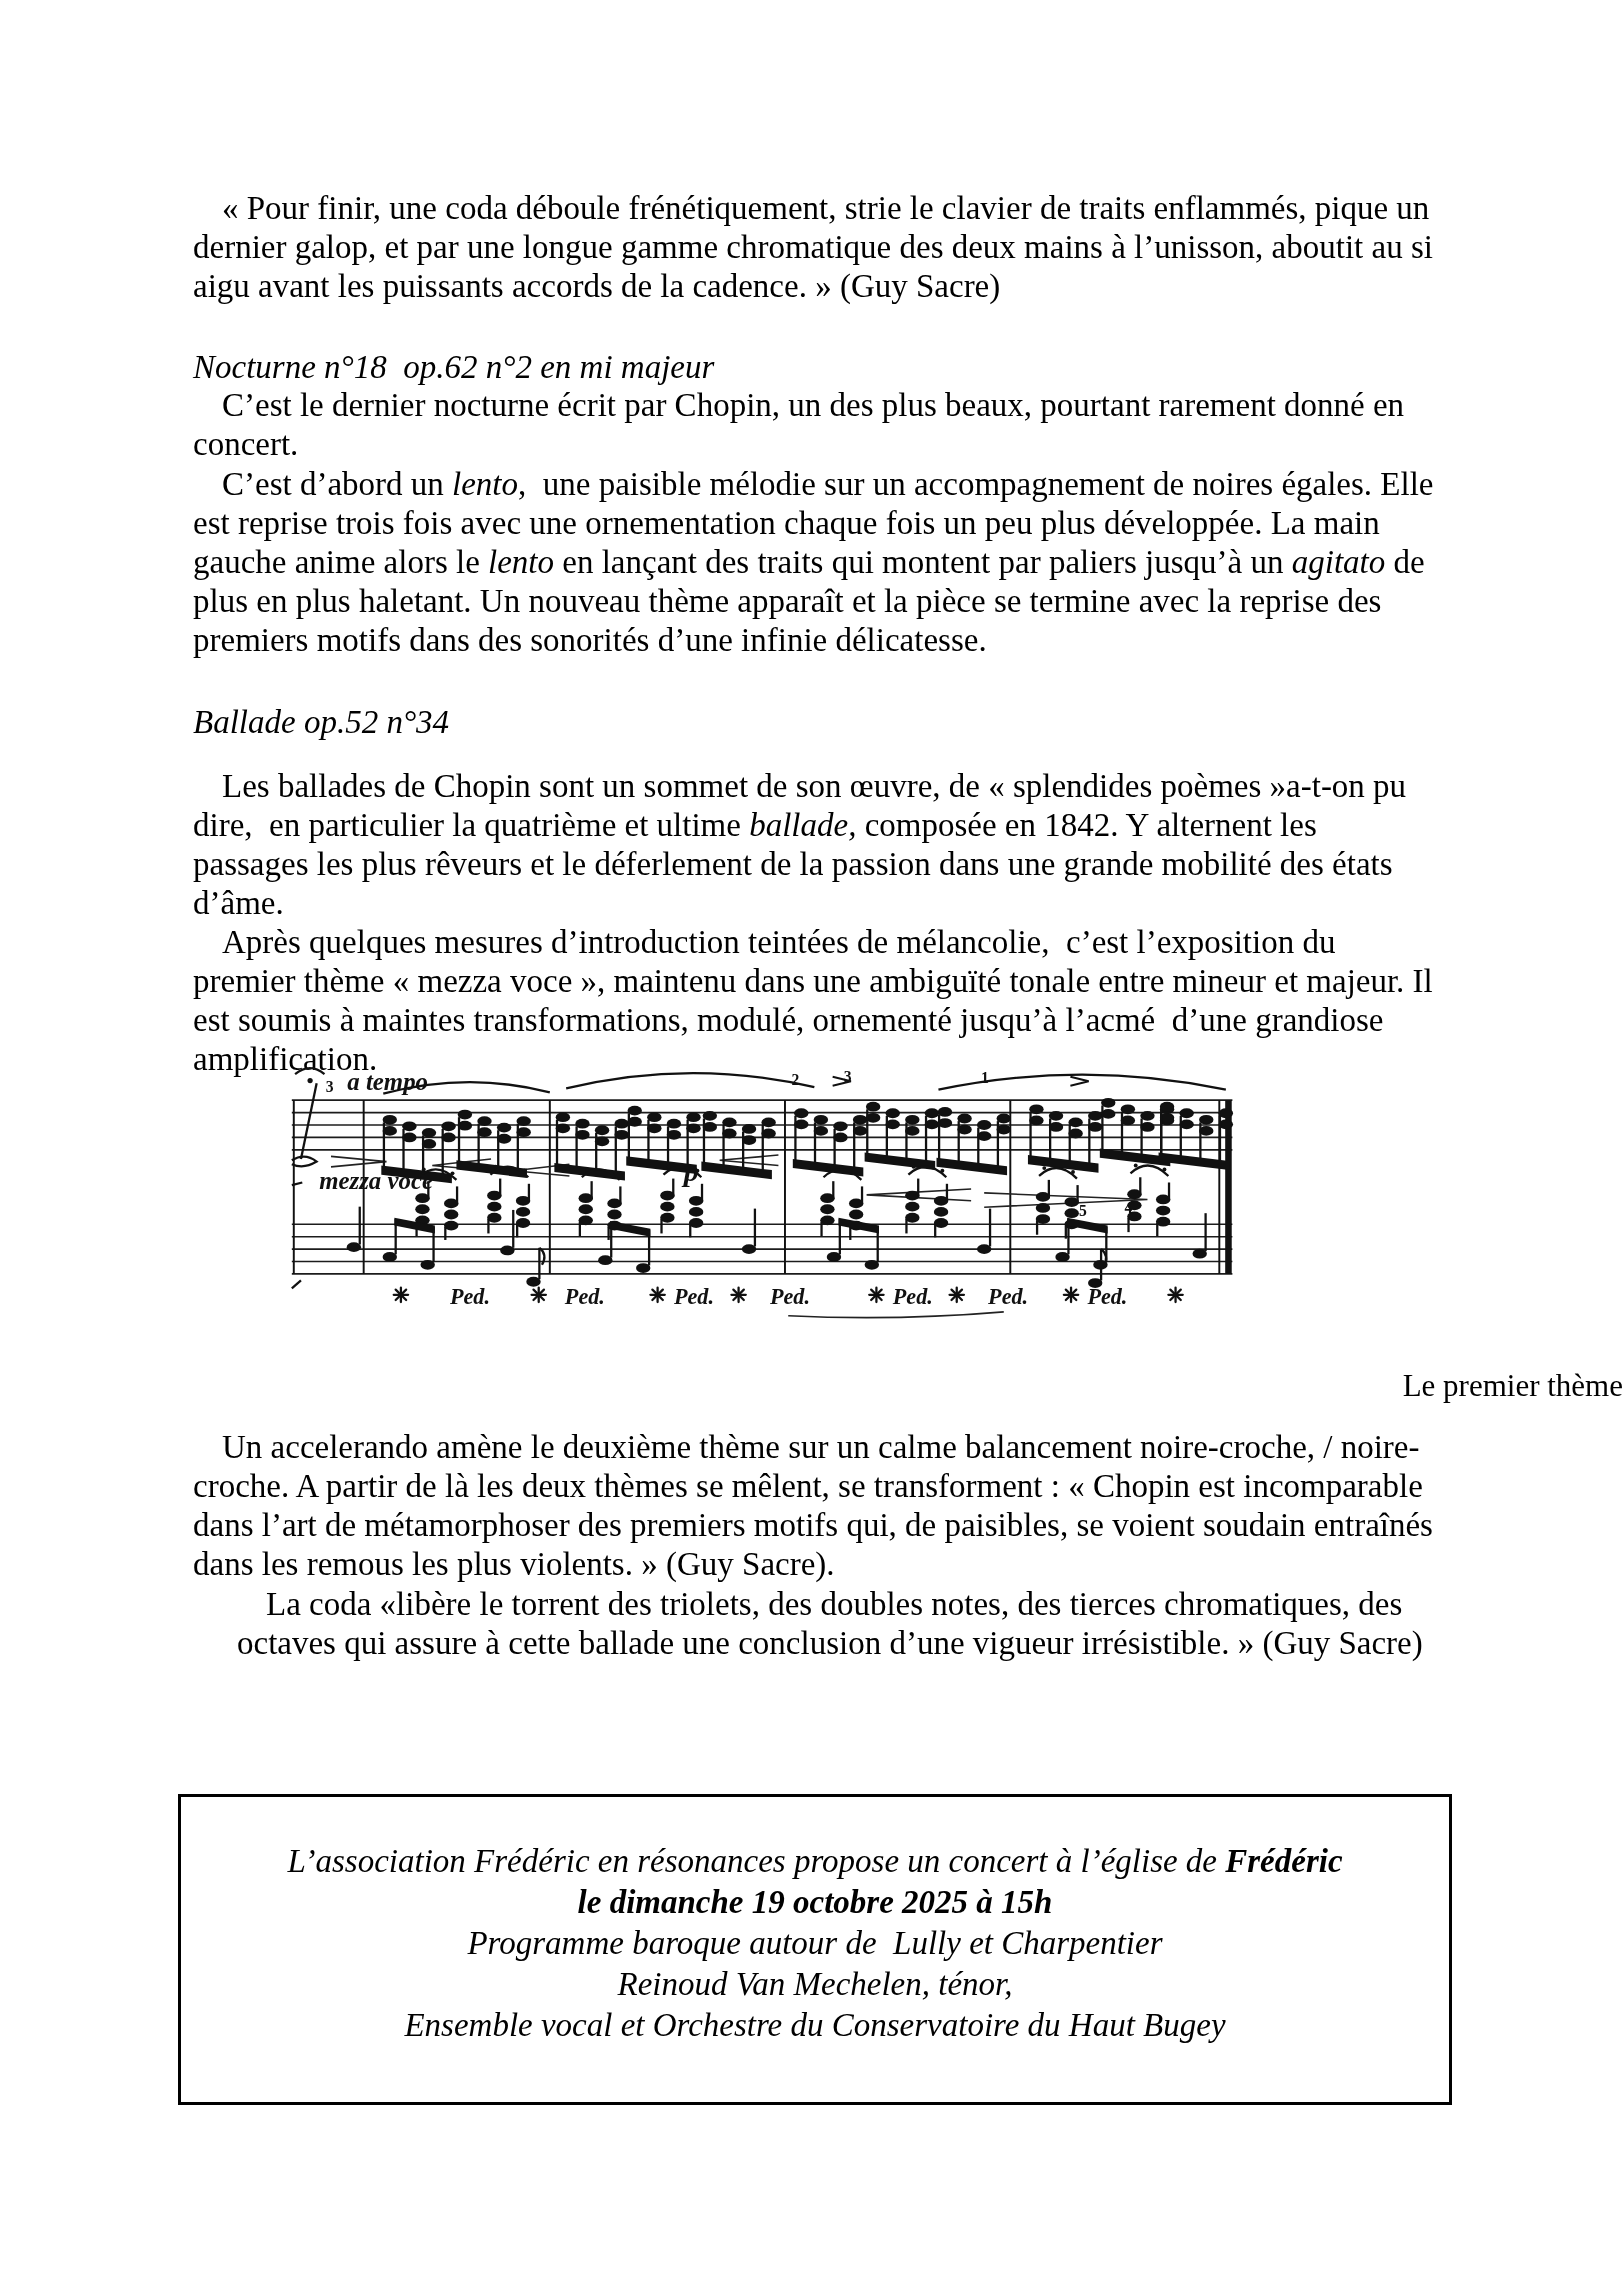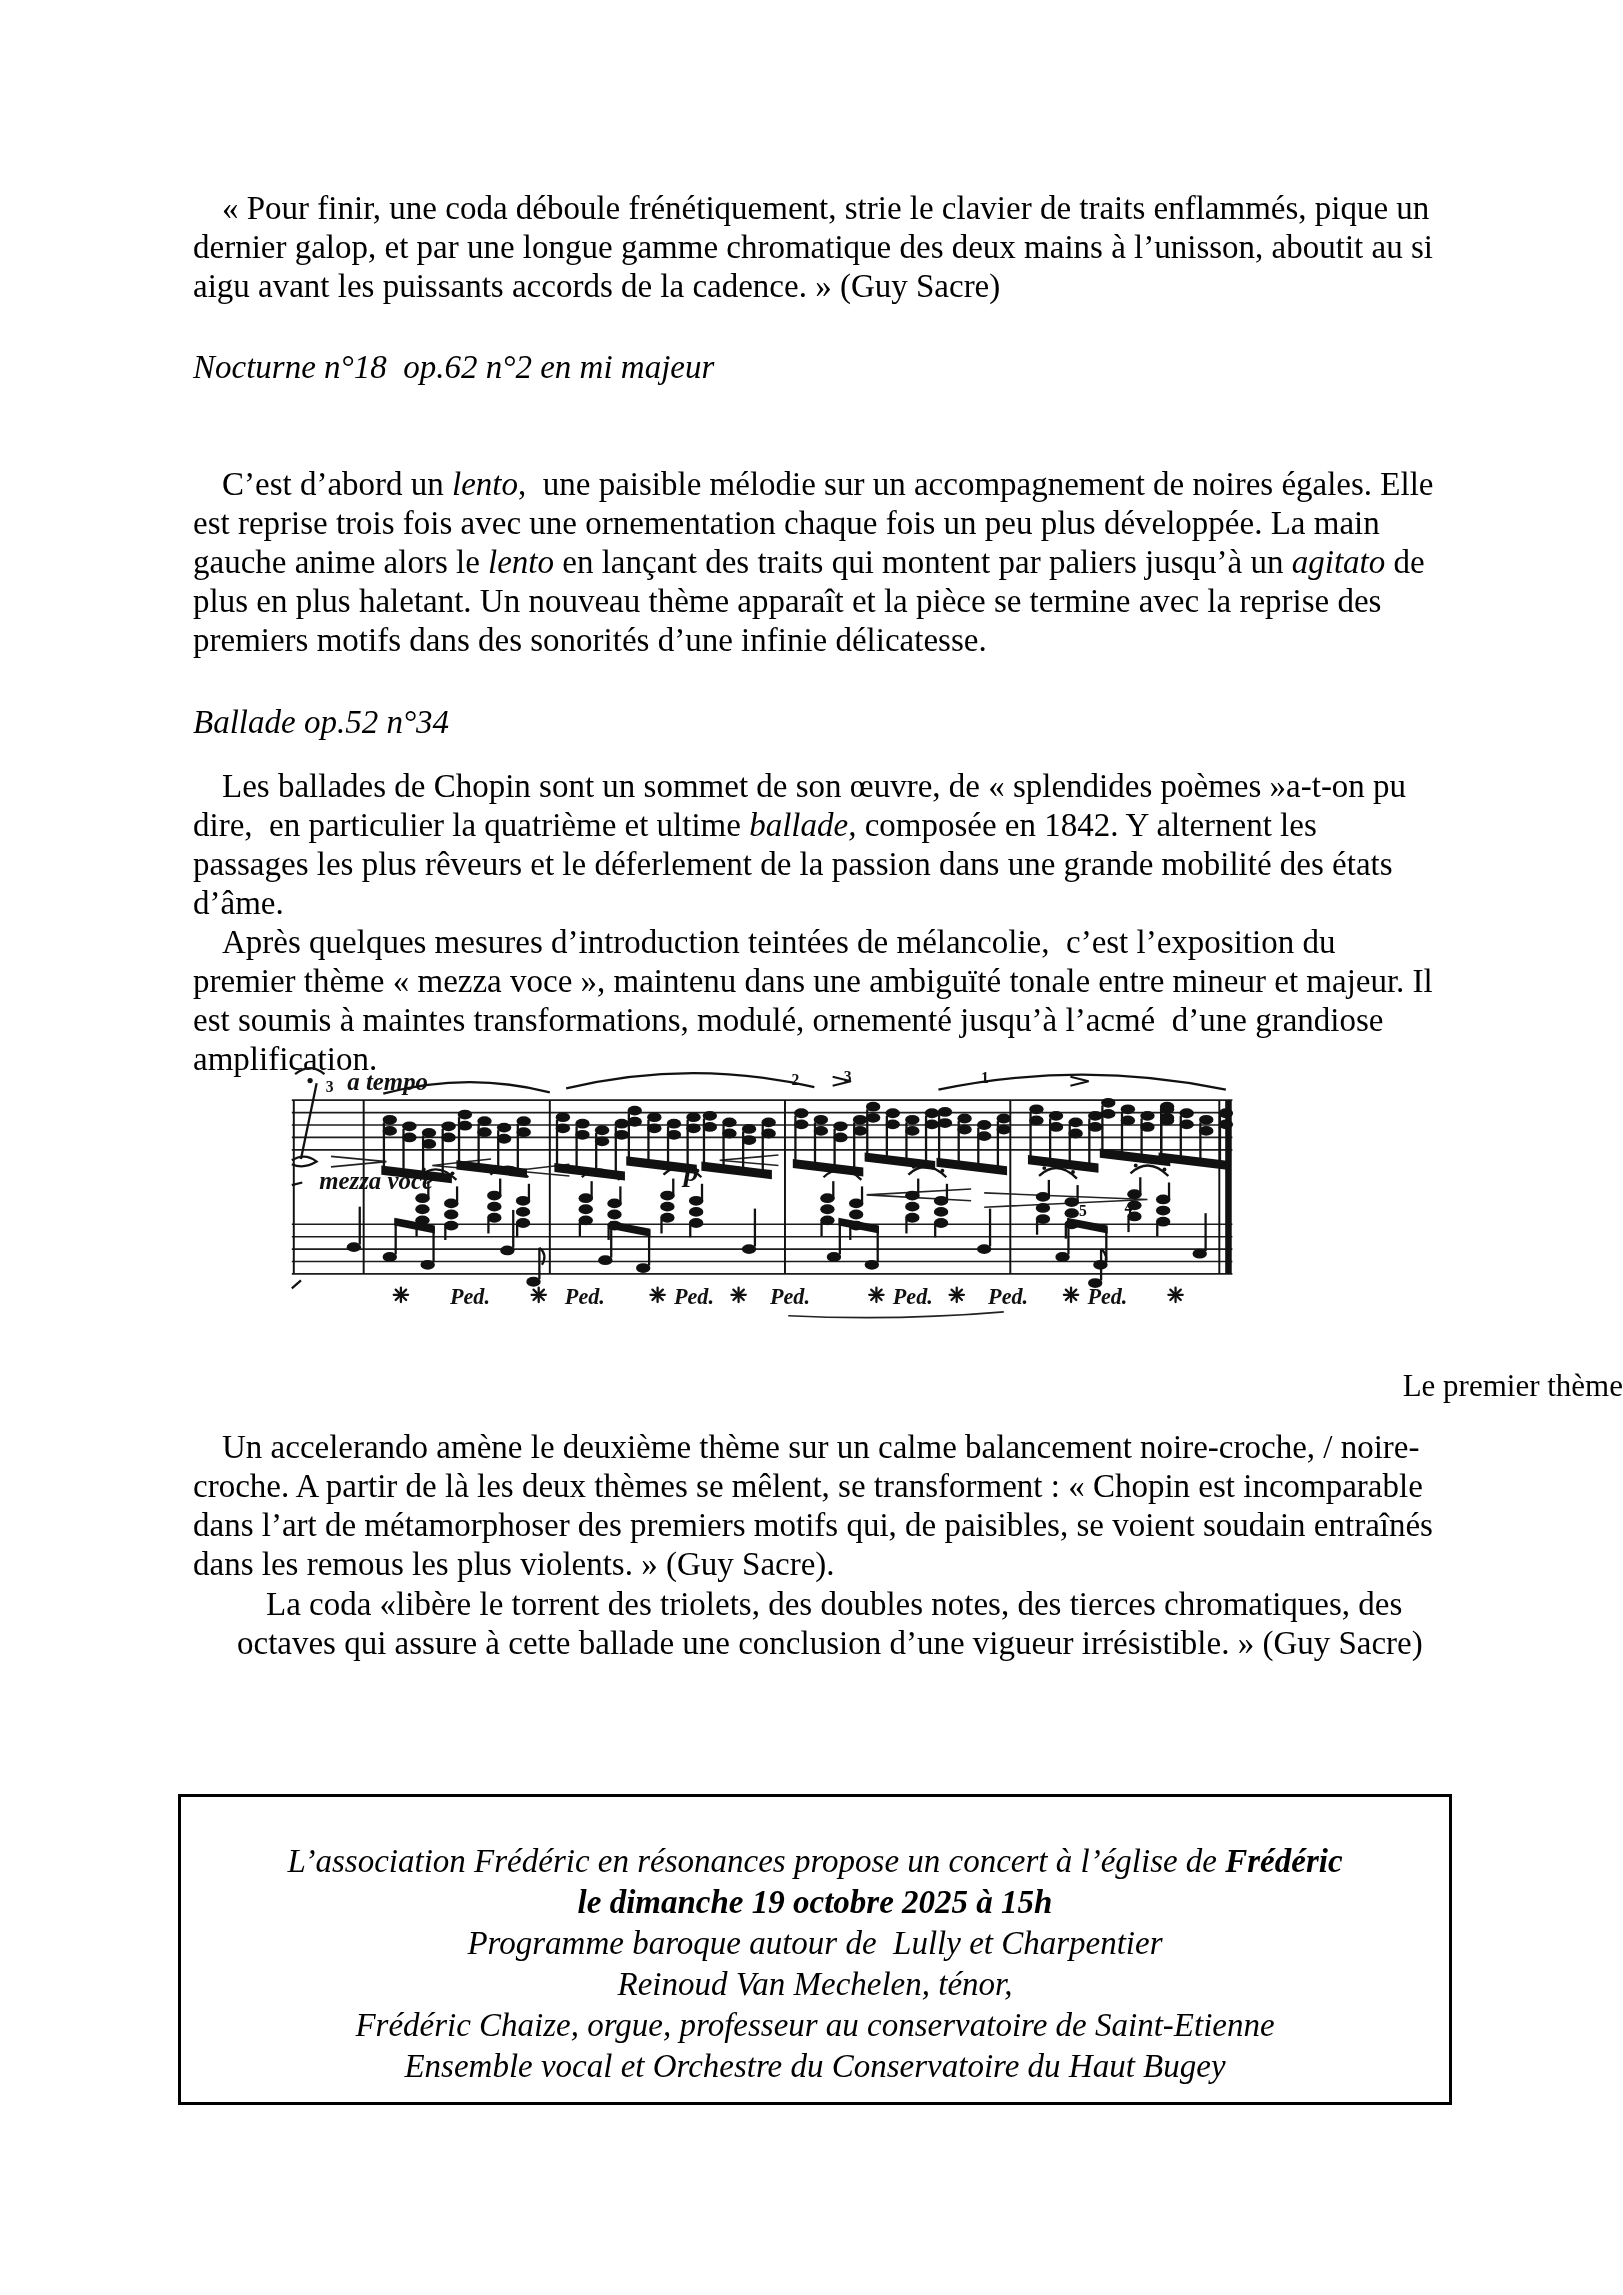--- a/index.html
+++ b/index.html
@@ -60,20 +60,21 @@
 </style>
 </head>
 <body>
 
 <div class="page">
 
   <p class="block indent" style="top:156px;"><span>« Pour finir, une coda déboule frénétiquement, strie le clavier de traits enflammés, pique un dernier galop, et par une longue gamme chromatique des deux mains à l’unisson, aboutit au si aigu avant les puissants accords de la cadence. » (Guy Sacre)</span></p>
 
   <p class="block" style="top:315px;"><span class="i">Nocturne n°18&nbsp; op.62 n°2 en mi majeur</span></p>
 
+  <p class="block indent" style="top:353px;"><span>C’est le dernier nocturne écrit par Chopin, un des plus beaux, pourtant rarement donné en concert.</span></p>
 
   <p class="block indent" style="top:432px;"><span>C’est d’abord un </span><span class="i">lento</span><span>,&nbsp; une paisible mélodie sur un accompagnement de noires égales. Elle est reprise trois fois avec une ornementation chaque fois un peu plus développée. La main gauche anime alors le </span><span class="i">lento</span><span> en lançant des traits qui montent par paliers jusqu’à un </span><span class="i">agitato</span><span> de plus en plus haletant. Un nouveau thème apparaît et la pièce se termine avec la reprise des premiers motifs dans des sonorités d’une infinie délicatesse.</span></p>
 
   <p class="block" style="top:670px;"><span class="i">Ballade op.52 n°34</span></p>
 
   <p class="block indent" style="top:734px;"><span>Les ballades de Chopin sont un sommet de son œuvre, de « splendides poèmes »a-t-on pu dire,&nbsp; en particulier la quatrième et ultime </span><span class="i">ballade,</span><span> composée en 1842. Y alternent les passages les plus rêveurs et le déferlement de la passion dans une grande mobilité des états d’âme.</span></p>
 
   <p class="block indent" style="top:890px;"><span>Après quelques mesures d’introduction teintées de mélancolie,&nbsp; c’est l’exposition du premier thème « mezza voce », maintenu dans une ambiguïté tonale entre mineur et majeur. Il est soumis à maintes transformations, modulé, ornementé jusqu’à l’acmé&nbsp; d’une grandiose amplification.</span></p>
 
   <div class="score-wrap">
@@ -271,18 +272,17 @@
 
   <p class="block indent" style="top:1395px;"><span>Un accelerando amène le deuxième thème sur un calme balancement noire-croche, / noire-croche. A partir de là les deux thèmes se mêlent, se transforment : « Chopin est incomparable dans l’art de métamorphoser des premiers motifs qui, de paisibles, se voient soudain entraînés dans les remous les plus violents. » (Guy Sacre).</span></p>
 
   <p class="block indent" style="top:1552px;margin-left:44px;"><span>La coda «libère le torrent des triolets, des doubles notes, des tierces chromatiques, des octaves qui assure à cette ballade une conclusion d’une vigueur irrésistible. » (Guy Sacre)</span></p>
 
   <div class="concert-box">
     <div class="box-line"><span class="i">L’association Frédéric en résonances propose un concert à l’église de </span><span class="i b">Frédéric</span></div>
     <div class="box-line"><span class="i b">le dimanche 19 octobre 2025 à 15h</span></div>
     <div class="box-line"><span class="i">Programme baroque autour de&nbsp; Lully et Charpentier</span></div>
     <div class="box-line"><span class="i">Reinoud Van Mechelen, ténor,</span></div>
-    <div class="box-line"><span class="i">Frédéric Chaize, orgue, professeur au conservatoire de Saint-Etienne</span></div>
     <div class="box-line"><span class="i">Ensemble vocal et Orchestre du Conservatoire du Haut Bugey</span></div>
   </div>
 
 </div>
 
 
 </body></html>

